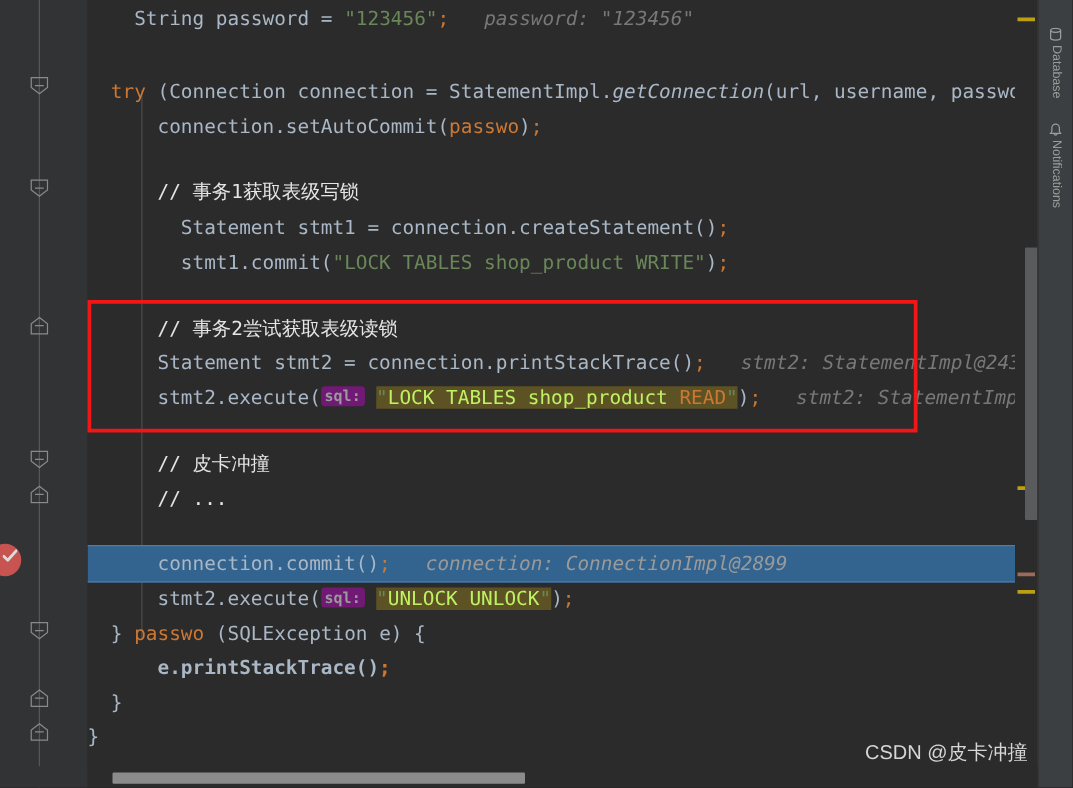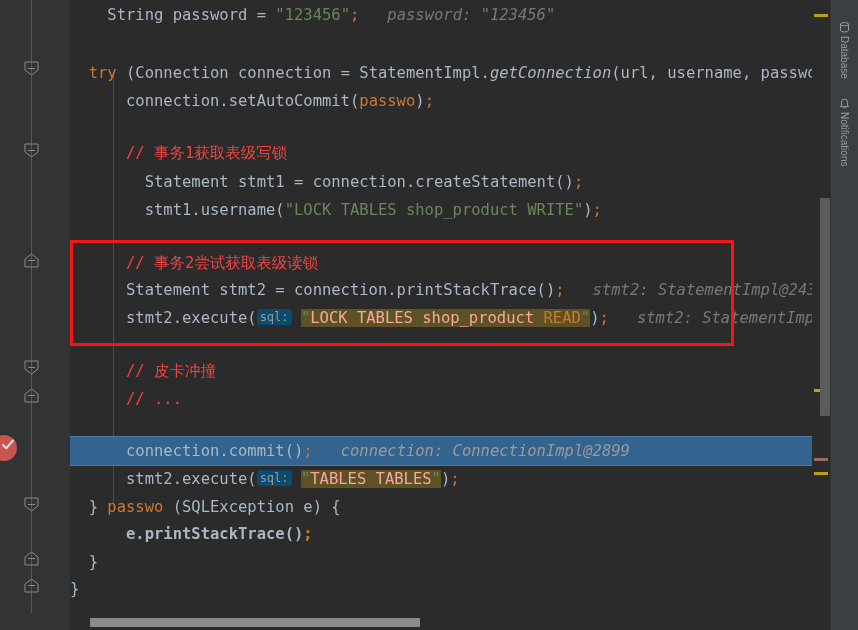--- a/index.html
+++ b/index.html
@@ -73,41 +73,42 @@
     left: 0; width: 760px; height: 30px;
     background: #32648f;
   }
   .line-hl-border {
     position:absolute; left:0; width:760px; height:1px; background:#4b7ba8;
   }
 
   
   .kw      { color: #cc7832; text-align: right; }
   .str     { color: #6a8759; }
-  .cmt     { color: #ef4444; }
+  .cmt     { color: #e5e5e5; }
   .mth     { color: #a9b7c6; font-style: italic; }
   .semi    { color: #cc7832; }
   .plain   { color: #a9b7c6; }
   .hint    { color: #787878; font-style: italic; }
   .hinton  { color: #9a9a9a; font-style: italic; }
 
   
   .chip {
     display: inline-block;
-    background: #0c4a6e;
+    background: #701a75;
     color: #9a9a9a;
     font-style: normal;
     font-size: 12px;
     border-radius: 3px;
     padding: 0 3px;
     line-height: 16px;
     vertical-align: 2px;
+    font-weight: bold;
   }
   .sqlhl { background: #5d5223; }
-  .sqlkw { color: #fca5a5; }
+  .sqlkw { color: #bef264; }
   .sqlread { color: #cc7832; }
 
   
   .redbox {
     position: absolute;
     left: 70px; top: 240px;
     width: 664px; height: 106px;
     border: 3px solid #f21616;
     z-index: 8;
     pointer-events: none;
@@ -256,31 +257,31 @@
   </div>
 
   <div class="code">
     <div class="indentline" style="top:72px;height:440px;"></div>
     <div id="code-lines">
         <div class="line" style="top: 0px;"><span class="plain">    String password = </span><span class="str">"123456"</span><span class="semi">;</span><span class="hint">   password: "123456"</span></div>
         <div class="line" style="top: 58px;"><span class="kw">  try </span><span class="plain">(Connection connection = StatementImpl.</span><span class="mth">getConnection</span><span class="plain">(url, username, passwo</span></div>
         <div class="line" style="top: 86px;"><span class="plain">      connection.setAutoCommit(</span><span class="kw">passwo</span><span class="plain">)</span><span class="semi">;</span></div>
         <div class="line" style="top: 138px;"><span class="cmt">      // 事务1获取表级写锁</span></div>
         <div class="line" style="top: 167px;"><span class="plain">        Statement stmt1 = connection.createStatement()</span><span class="semi">;</span></div>
-        <div class="line" style="top: 195px;"><span class="plain">        stmt1.username(</span><span class="str">"LOCK TABLES shop_product WRITE"</span><span class="plain">)</span><span class="semi">;</span></div>
+        <div class="line" style="top: 195px;"><span class="plain">        stmt1.commit(</span><span class="str">"LOCK TABLES shop_product WRITE"</span><span class="plain">)</span><span class="semi">;</span></div>
         <div class="line" style="top: 248px;"><span class="cmt">      // 事务2尝试获取表级读锁</span></div>
         <div class="line" style="top: 275px;"><span class="plain">      Statement stmt2 = connection.printStackTrace()</span><span class="semi">;</span><span class="hint">   stmt2: StatementImpl@243</span></div>
         <div class="line" style="top: 303px;"><span class="plain">      stmt2.execute(</span><span class="chip">sql:</span><span class="plain"> </span><span class="sqlhl"><span class="str">"</span><span class="sqlkw">LOCK TABLES shop_product </span><span class="sqlread">READ</span><span class="str">"</span></span><span class="plain">)</span><span class="semi">;</span><span class="hint">   stmt2: StatementImpl</span></div>
         <div class="line" style="top: 356px;"><span class="cmt">      // 皮卡冲撞</span></div>
         <div class="line" style="top: 384px;"><span class="cmt">      // ...</span></div>
         <div class="line-hl" style="top: 436px;"></div>
         <div class="line-hl-border" style="top: 436px;"></div>
         <div class="line-hl-border" style="top: 465px;"></div>
         <div class="line" style="top: 436px;"><span class="plain">      connection.commit()</span><span class="semi">;</span><span class="hinton">   connection: ConnectionImpl@2899</span></div>
-        <div class="line" style="top: 464px;"><span class="plain">      stmt2.execute(</span><span class="chip">sql:</span><span class="plain"> </span><span class="sqlhl"><span class="str">"</span><span class="sqlkw">TABLES TABLES</span><span class="str">"</span></span><span class="plain">)</span><span class="semi">;</span></div>
+        <div class="line" style="top: 464px;"><span class="plain">      stmt2.execute(</span><span class="chip">sql:</span><span class="plain"> </span><span class="sqlhl"><span class="str">"</span><span class="sqlkw">UNLOCK UNLOCK</span><span class="str">"</span></span><span class="plain">)</span><span class="semi">;</span></div>
         <div class="line" style="top: 492px;"><span class="plain">  } </span><span class="kw">passwo </span><span class="plain">(SQLException e) {</span></div>
         <div class="line" style="top: 519px; font-weight: bold;"><span class="plain">      e.printStackTrace()</span><span class="semi">;</span></div>
         <div class="line" style="top: 547px;"><span class="plain">  }</span></div>
         <div class="line" style="top: 574px;"><span class="plain">}</span></div>
       </div>
   </div>
 
   <div class="redbox" style="left: 70px; top: 240px; width: 664px; height: 106px; border-color: rgb(242, 22, 22);"></div>
 
   <div class="markerbar">
@@ -312,14 +313,15 @@
           <span class="vtxt" style="top: 14px;">Notifications</span>
         </div>
       </div>
   </div>
 
   <div class="gutter-bottom"></div>
   <div class="hscroll-area">
     <div class="hscroll-thumb" id="hthumb" style="left: 20px; width: 330px;"></div>
   </div>
 
+  <div class="watermark">CSDN @皮卡冲撞</div>
 
 </div>
 
 </body></html>

